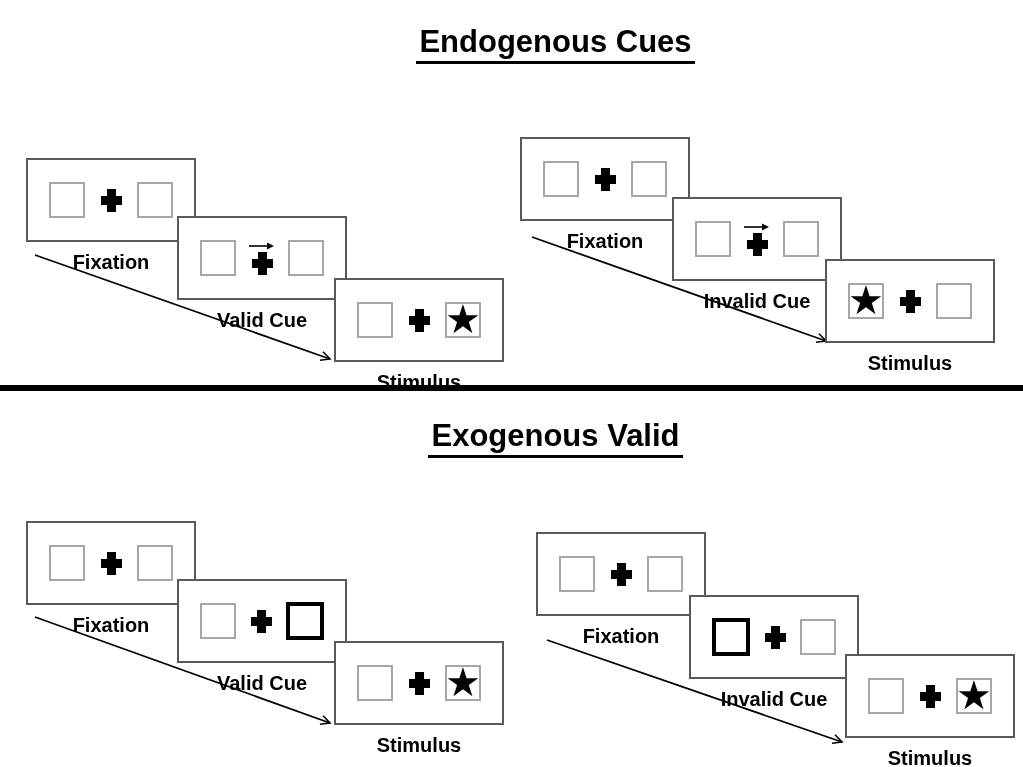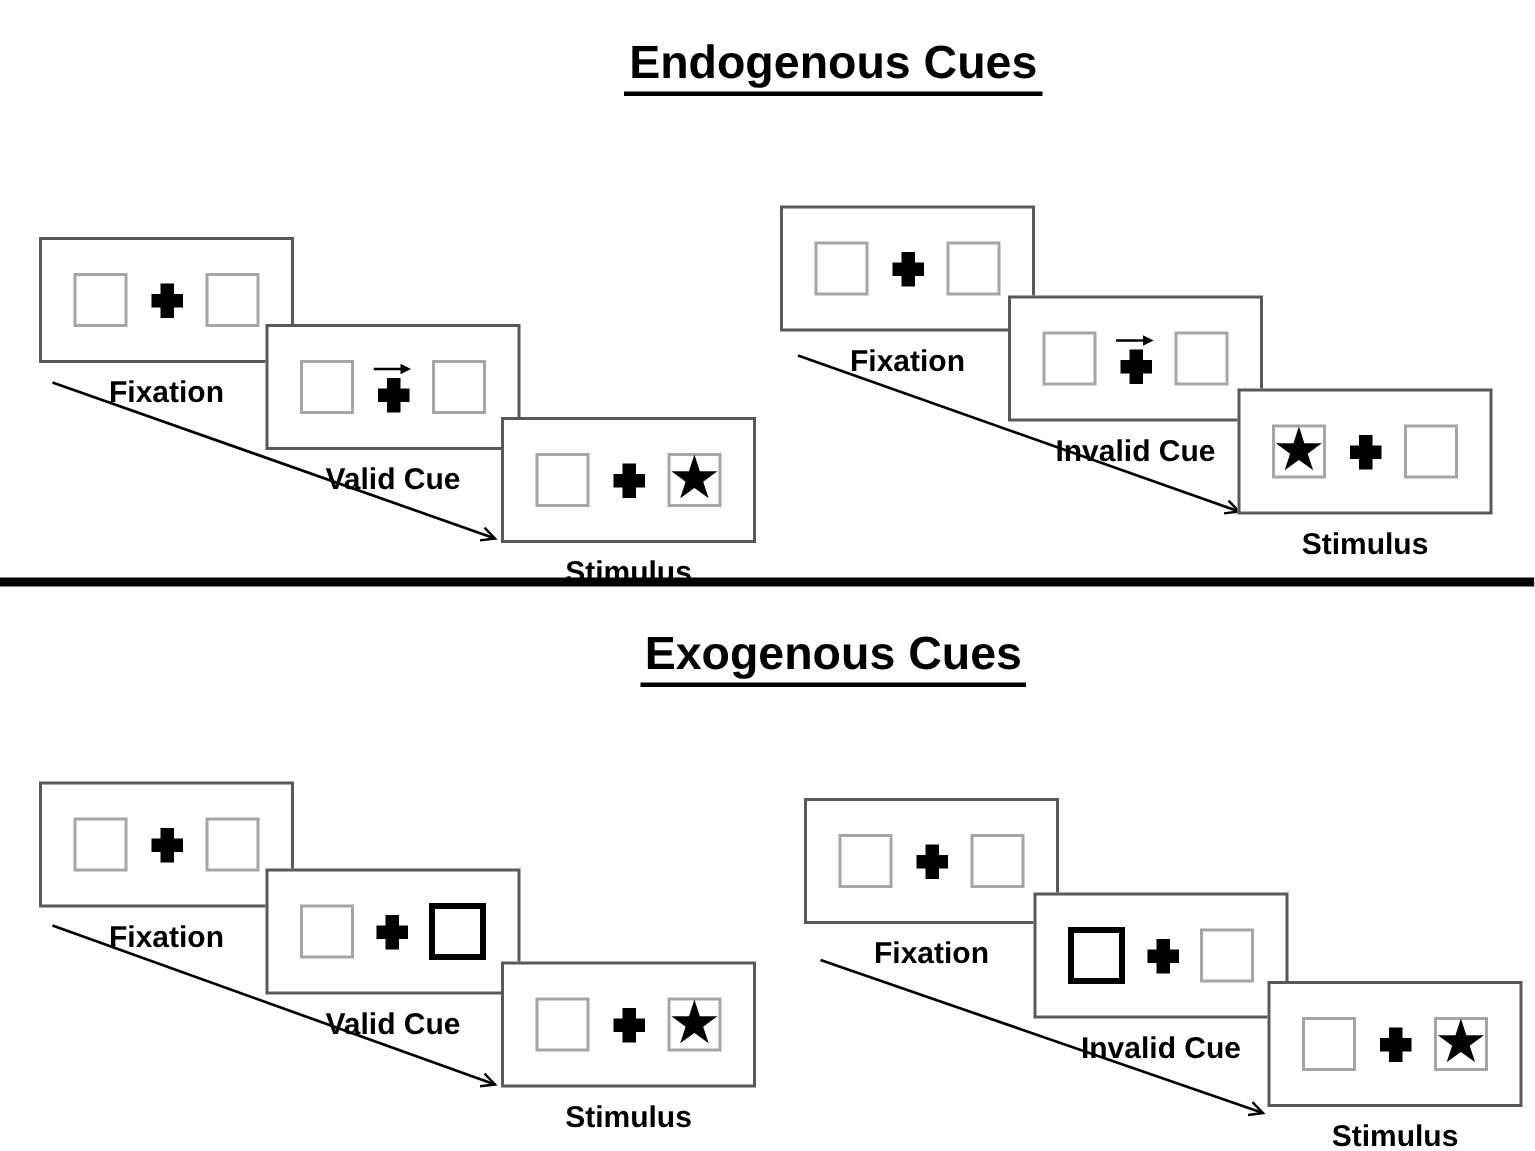--- a/index.html
+++ b/index.html
@@ -183,21 +183,21 @@
           </div>
       </div>
       <div class="box"></div>
     </div>
     <div class="flabel">Stimulus</div>
   </div>
 
   <div class="divider"></div>
 
   <div class="section-title" style="top:418px;">
-    <span>Exogenous Cues</span>
+    <span>Exogenous Valid</span>
   </div>
 
   <div class="frame" style="left:26px;top:485px;">
     <div class="panel">
       <div class="box"></div>
       <div class="center-group">
         <div class="plus">
             <i class="h"></i>
             <i class="v"></i>
           </div>

